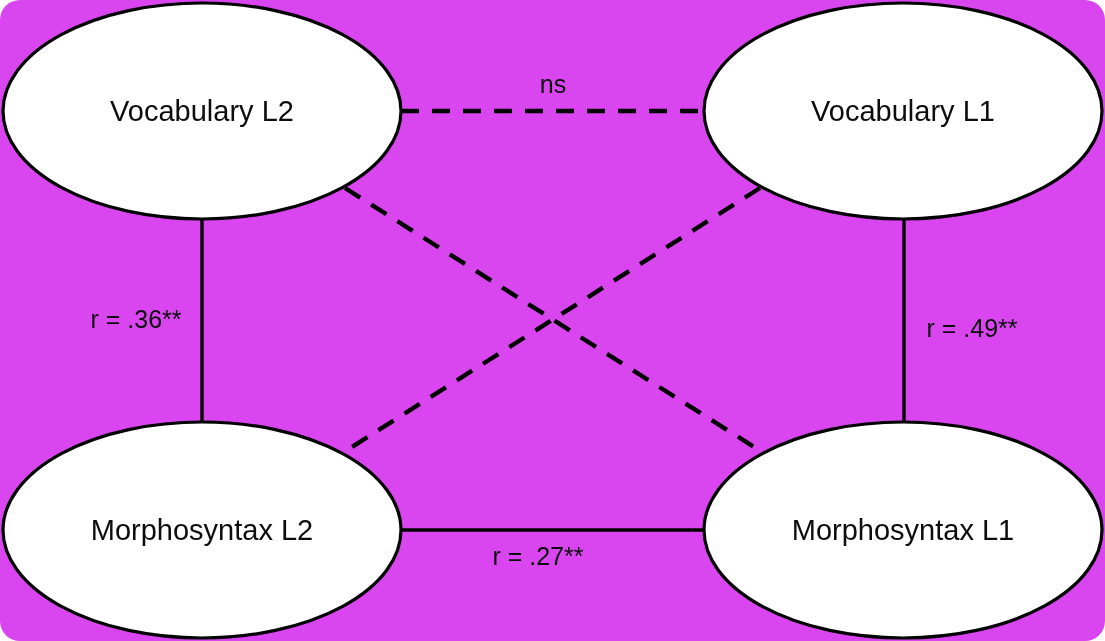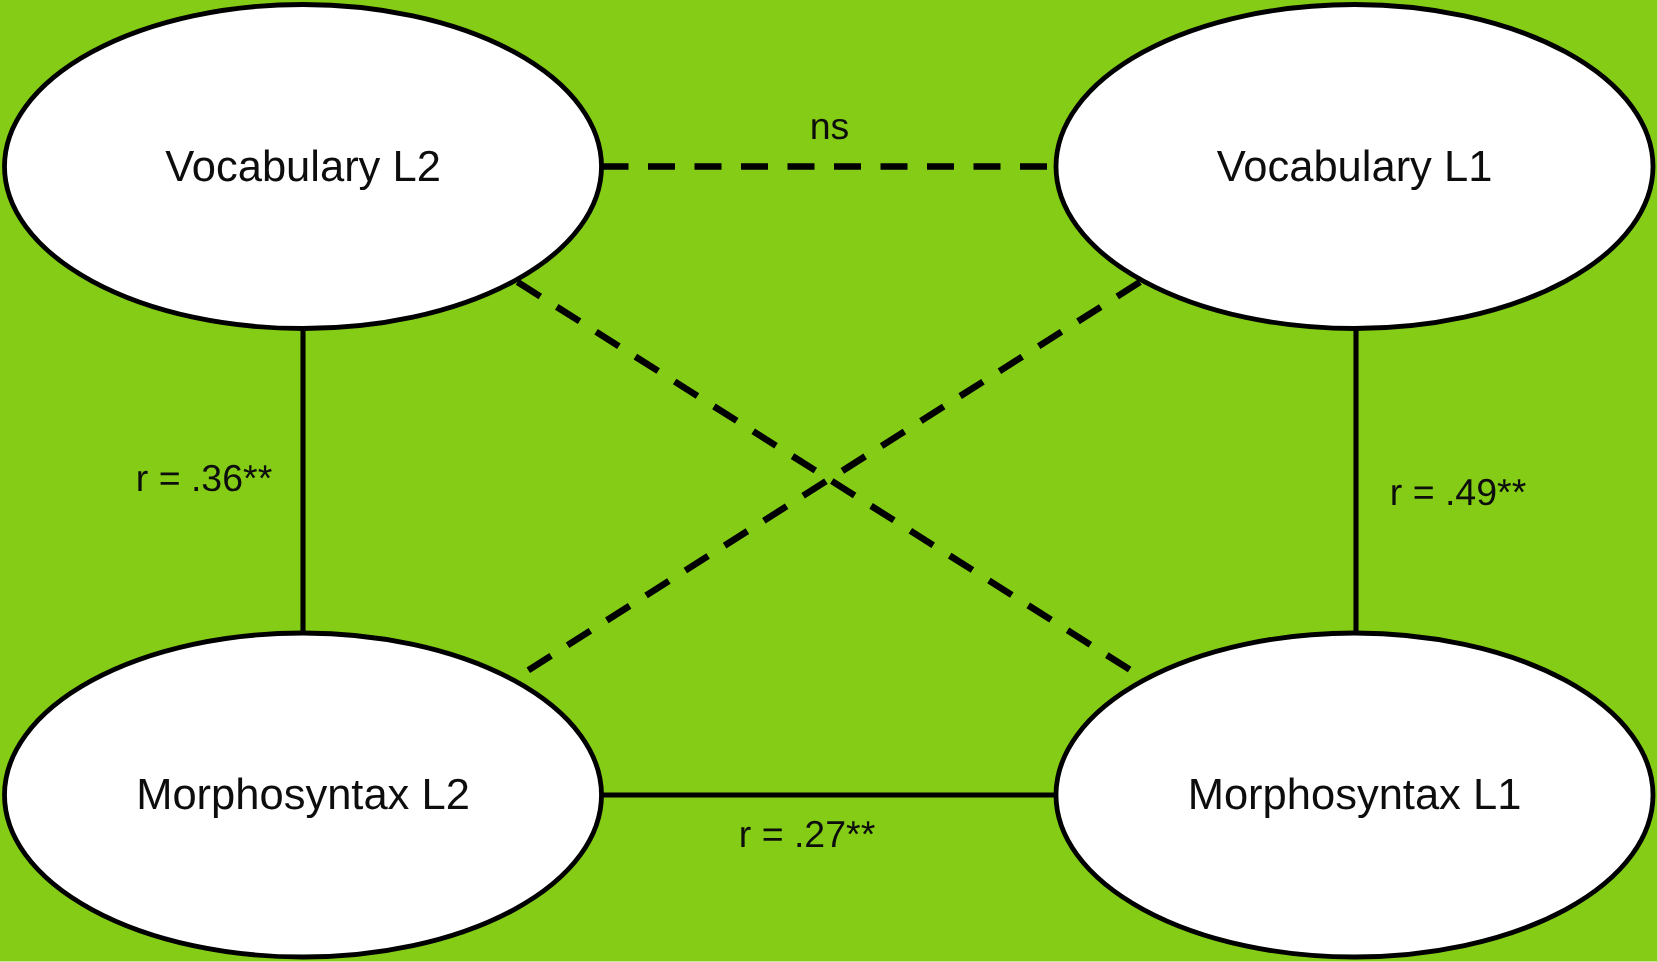--- a/index.html
+++ b/index.html
@@ -9,22 +9,23 @@
     background: #ffffff;
   }
   body {
     font-family: "Liberation Sans", sans-serif;
     -webkit-font-smoothing: antialiased;
   }
   #diagram-root {
     position: relative;
     width: 1105px;
     height: 641px;
-    background: #84cc16;
+    background: #d946ef;
     overflow: hidden;
+    border-radius: 20px;
   }
   #diagram-svg {
     position: absolute;
     top: 0;
     left: 0;
     width: 1105px;
     height: 641px;
     display: block;
   }
   .node-ellipse {

